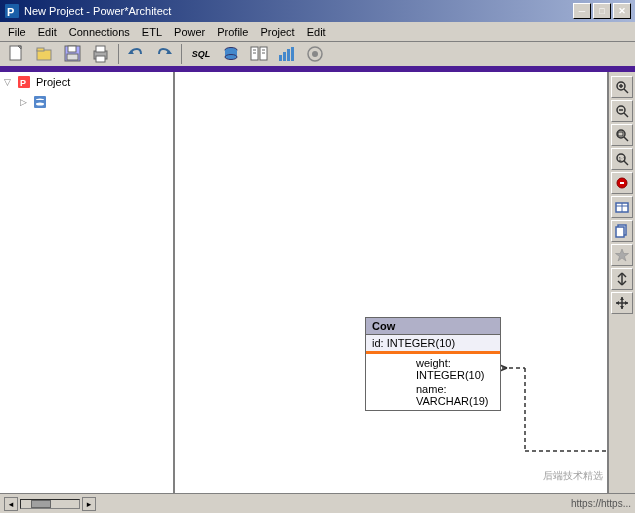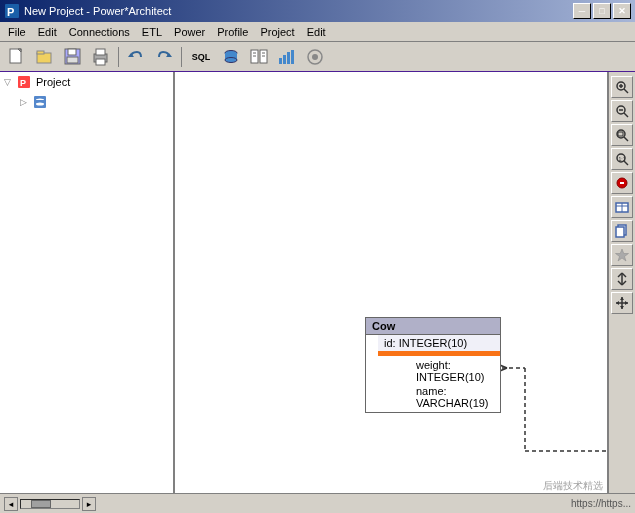--- a/index.html
+++ b/index.html
@@ -67,21 +67,22 @@
     }
 
     
     .toolbar {
       background: #d4d0c8;
       height: 30px;
       display: flex;
       align-items: center;
       padding: 2px 4px;
       gap: 2px;
-      border-bottom: 1px solid #4c1d95;
+      border-bottom: 6px solid #4c1d95;
+      font-style: italic;
     }
     .toolbar-btn {
       width: 26px;
       height: 24px;
       background: #d4d0c8;
       border: 1px solid transparent;
       display: flex;
       align-items: center;
       justify-content: center;
       cursor: pointer;
@@ -207,36 +208,35 @@
       background: #b0b0c8;
       padding: 2px 6px;
       font-size: 11px;
       font-weight: bold;
       border-bottom: 1px solid #666;
     }
     .er-table-pk-row {
       background: #f0f0f8;
       padding: 2px 6px;
       font-size: 11px;
-      border-bottom: 5px solid #f97316;
-      margin-left: 12px;
+      border-bottom: 3px solid #f97316;
     }
     .er-table-body {
       padding: 2px 6px;
       font-size: 11px;
       margin-left: 44px;
     }
     .er-table-row {
       padding: 1px 0;
     }
 
     
     .watermark {
       position: absolute;
-      bottom: 0;
+      bottom: 10px;
       right: 4px;
       font-size: 10px;
       color: #888;
       opacity: 0.8;
     }
 
     
     .connector-svg {
       position: absolute;
       top: 0;

